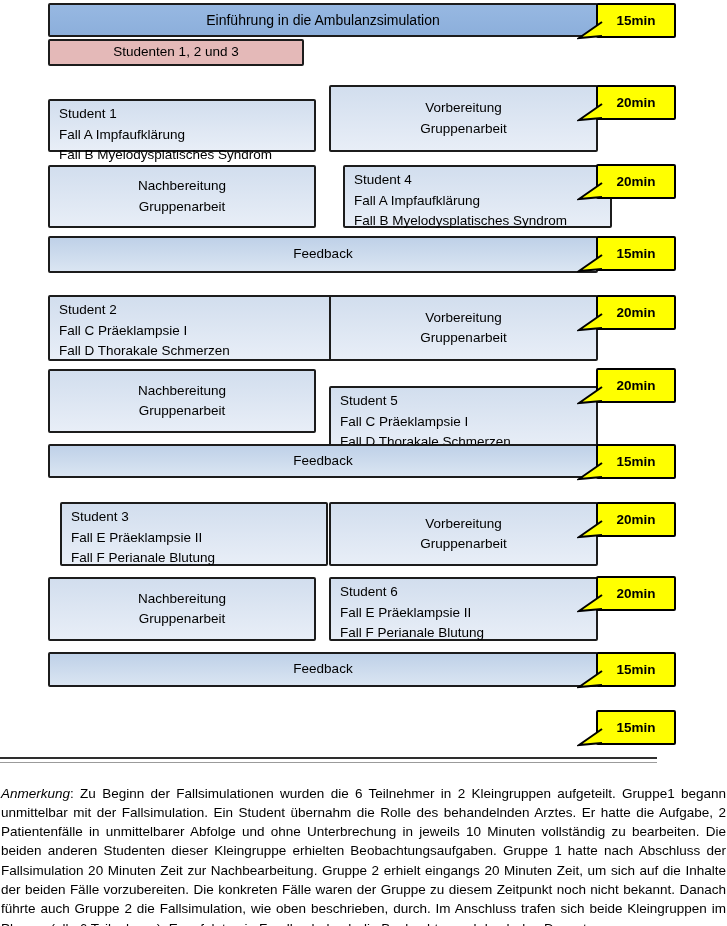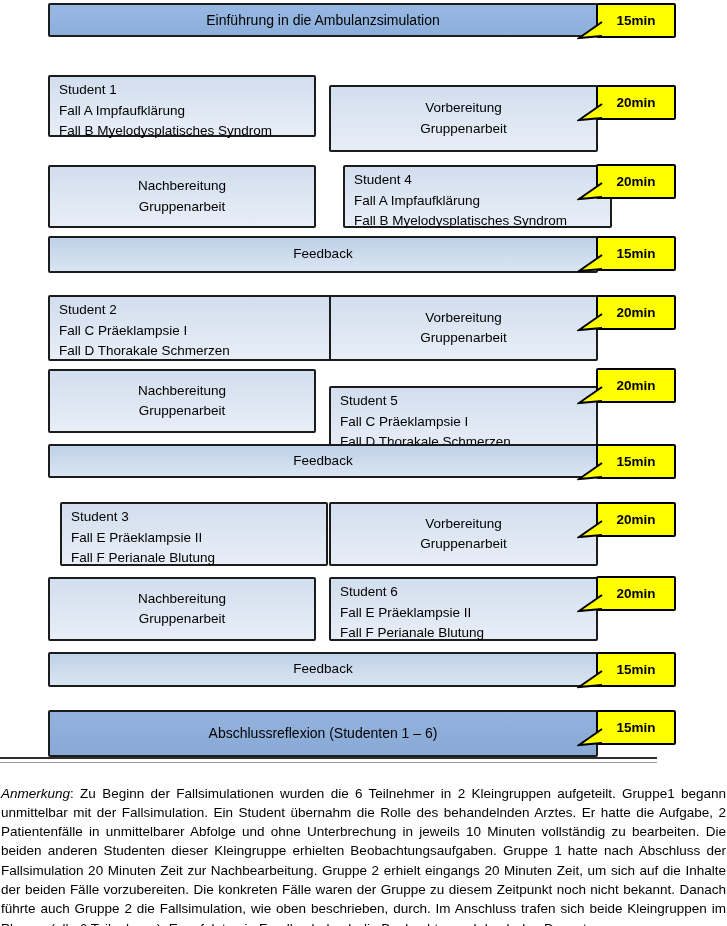--- a/index.html
+++ b/index.html
@@ -42,22 +42,25 @@
     <div>Einführung in die Ambulanzsimulation</div>
   </div>
   <div class="bubble" style="top:3px">
     <svg width="26" height="22" viewBox="0 0 26 22">
       <polygon points="25,3 25,17 2,19" fill="#ffff00"></polygon>
       <path d="M25,3 L2,19 L25,17" fill="none" stroke="#000" stroke-width="2"></path>
     </svg>
     <span>15min</span>
   </div>
 
-
-  <div class="box left-text" style="left:4px;top:75px;width:268px;height:62px">
+  <div class="box pink" style="left:4px;top:39px;width:256px;height:27px">
+    <div>Studenten 1, 2 und 3</div>
+  </div>
+
+  <div class="box left-text" style="left:4px;top:99px;width:268px;height:53px">
     <div>Student 1</div>
     <div>Fall A Impfaufklärung</div>
     <div>Fall B Myelodysplatisches Syndrom</div>
   </div>
   <div class="box" style="left:285px;top:85px;width:269px;height:67px">
     <div>Vorbereitung</div>
     <div>Gruppenarbeit</div>
   </div>
   <div class="bubble" style="top:85px">
     <svg width="26" height="22" viewBox="0 0 26 22">
@@ -178,23 +181,20 @@
     <div>Feedback</div>
   </div>
   <div class="bubble" style="top:652px">
     <svg width="26" height="22" viewBox="0 0 26 22">
       <polygon points="25,3 25,17 2,19" fill="#ffff00"></polygon>
       <path d="M25,3 L2,19 L25,17" fill="none" stroke="#000" stroke-width="2"></path>
     </svg>
     <span>15min</span>
   </div>
 
-  <div class="box final-box" style="left:4px;top:710px;width:550px;height:47px">
-    <div>Abschlussreflexion (Studenten 1 – 6)</div>
-  </div>
   <div class="bubble" style="top:710px">
     <svg width="26" height="22" viewBox="0 0 26 22">
       <polygon points="25,3 25,17 2,19" fill="#ffff00"></polygon>
       <path d="M25,3 L2,19 L25,17" fill="none" stroke="#000" stroke-width="2"></path>
     </svg>
     <span>15min</span>
   </div>
 
   <div class="hline"></div>
 

